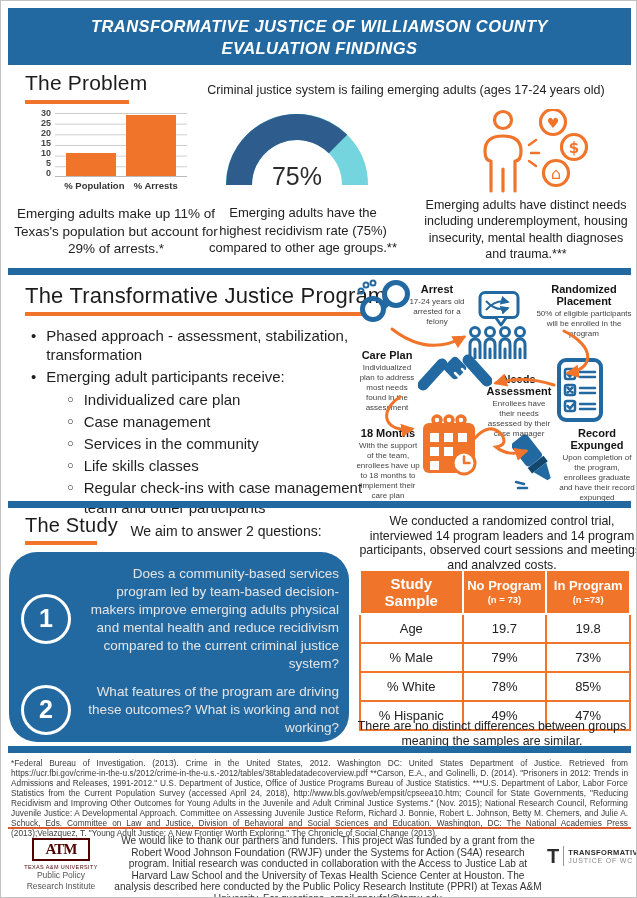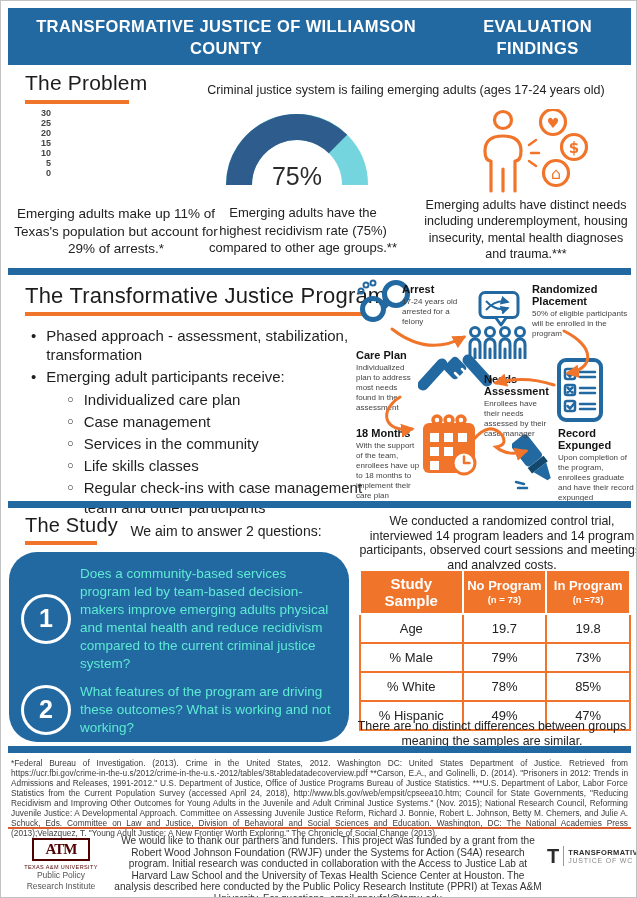--- a/index.html
+++ b/index.html
@@ -5,21 +5,21 @@
   :root{
     --blue:#2369A1; --orange:#F0752B; --dblue:#2E5C8C; --cyan:#74D5DE; --maroon:#500000;
     --ink:#1c1c1c;
   }
   *{box-sizing:border-box;margin:0;padding:0;}
   body{font-family:"Liberation Sans",sans-serif;background:#fff;width:637px;height:898px;}
   .page{position:relative;width:637px;height:898px;background:#fff;border:1px solid #c2c2c2;overflow:hidden;}
 
   
   .header-bar{position:absolute;left:7px;top:7px;width:623px;height:57px;background:var(--blue);
-    display:flex;align-items:center;justify-content:center;}
+    display:flex;flex-direction:column;align-items:center;justify-content:center;font-style:italic;}
   .header-bar div{color:#fff;font-weight:bold;font-size:16.5px;letter-spacing:.4px;line-height:22px;text-align:center;}
 
   
   .sec-h{position:absolute;font-size:21px;font-weight:500;color:var(--ink);letter-spacing:.2px;}
   .underline{position:absolute;height:4px;background:var(--orange);}
 
   
   .subtitle{position:absolute;left:180px;top:82px;width:450px;text-align:center;font-size:12.5px;color:#222;}
   .bar-chart{position:absolute;left:30px;top:112px;display:flex;gap:4px;text-align:center;}
   .yaxis{height:64px;width:20px;display:flex;flex-direction:column;justify-content:space-between;
@@ -42,33 +42,33 @@
   .divider{position:absolute;left:7px;width:623px;height:7px;background:var(--blue);}
 
   
   .bullets{position:absolute;left:30px;top:322px;width:332px;font-size:15px;color:#1f1f1f;}
   .bullet{display:flex;gap:10px;line-height:1.28;margin:3px 0;}
   .bullet.l2{margin-left:36px;}
   .bullet .marker{flex:0 0 auto;}
   .bullet.l2 .marker{font-size:11px;padding-top:2px;}
   .flow{position:absolute;left:355px;top:278px;width:280px;height:222px;}
   .flow .icon{position:absolute;}
-  .flow-step{position:absolute;text-align:left;}
+  .flow-step{position:absolute;text-align:center;}
   .flow-title{font-weight:bold;font-size:11px;color:#141414;line-height:1.1;}
   .flow-desc{font-size:8px;color:#444;line-height:1.25;margin-top:2px;}
   .arrows{position:absolute;left:0;top:0;pointer-events:none;}
 
   
   .study-intro{position:absolute;left:100px;top:522px;width:250px;font-size:14px;color:#222;text-align:center;}
   .qbox{position:absolute;left:8px;top:551px;width:340px;height:190px;background:var(--blue);border-radius:28px;
     padding:13px 10px 8px 12px;display:flex;flex-direction:column;gap:10px;}
   .qrow{display:flex;align-items:center;gap:9px;}
   .qnum{flex:0 0 auto;width:50px;height:50px;border:3.5px solid #fff;border-radius:50%;
     display:flex;align-items:center;justify-content:center;color:#fff;font-weight:bold;font-size:25px;}
-  .qtext{flex:1;color:#5eead4;font-size:13.5px;line-height:1.33;text-align:left;}
+  .qtext{flex:1;color:#e5e5e5;font-size:13.5px;line-height:1.33;text-align:right;}
   .method{position:absolute;left:358px;top:513px;width:286px;font-size:12.4px;line-height:1.18;text-align:center;color:#222;}
   table.sample{position:absolute;left:358px;top:568px;width:272px;border-collapse:collapse;}
   table.sample th{background:var(--orange);color:#fff;border:2px solid #fff;padding:4px 2px;vertical-align:middle;}
   th .th-main{font-size:13px;font-weight:bold;line-height:1.15;}
   th .th-sub{font-size:9.5px;font-weight:bold;}
   th.c1{font-size:15px;font-weight:bold;}
   table.sample td{border:2px solid var(--orange);background:#fff;text-align:center;
     font-size:13px;color:#222;padding:6px 2px;}
   .study-note{position:absolute;left:348px;top:718px;width:286px;font-size:12.4px;line-height:1.2;text-align:center;color:#222;}
 
@@ -105,20 +105,30 @@
   <div class="bar-chart">
     <div class="yaxis">
         <div>30</div>
         <div>25</div>
         <div>20</div>
         <div>15</div>
         <div>10</div>
         <div>5</div>
         <div>0</div>
       </div>
+    <div>
+      <div class="plot">
+        <div class="bar" style="height: 36.6667%; background: rgb(240, 117, 43);"></div>
+        <div class="bar" style="height: 96.6667%; background: rgb(240, 117, 43);"></div>
+      </div>
+      <div class="xlabels">
+        <span>% Population</span>
+        <span>% Arrests</span>
+      </div>
+    </div>
   </div>
   <div class="caption cap-bar">Emerging adults make up 11% of Texas's population but account for 29% of arrests.*</div>
 
   <svg class="gauge" width="144" height="80">
     <path d="M 14 74 A 58 58 0 0 1 130 74" fill="none" stroke="#74D5DE" stroke-width="26"></path>
     <path d="M 14 74 A 58 58 0 0 1 113.0 33.0" fill="none" stroke="#2E5C8C" stroke-width="26"></path>
     <text x="72" y="74" text-anchor="middle">75%</text>
   </svg>
   <div class="caption cap-gauge">Emerging adults have the highest recidivism rate (75%) compared to other age groups.**</div>
 

